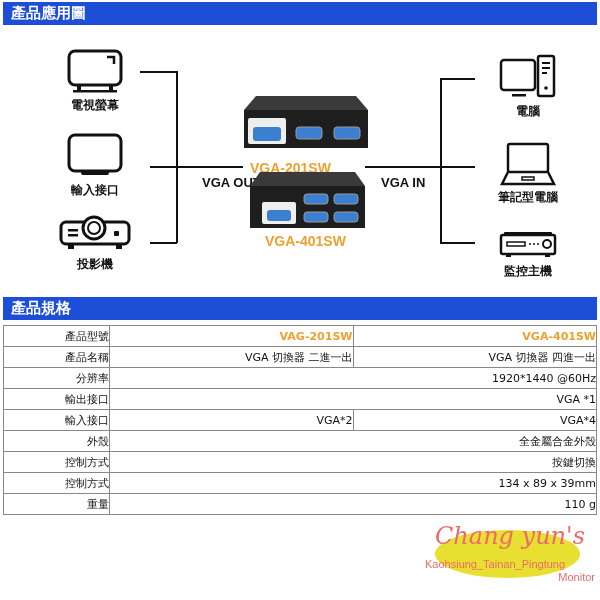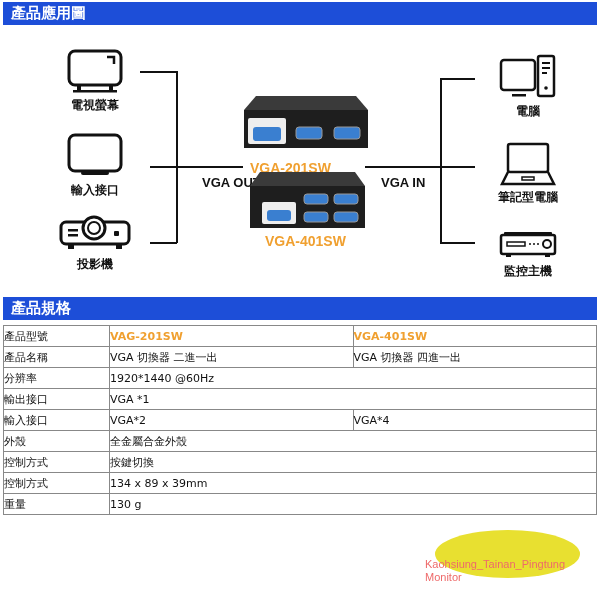--- a/index.html
+++ b/index.html
@@ -8,28 +8,28 @@
   .section-bar { position:absolute; left:3px; width:594px; height:23px; background:#1d4ed8;
                  color:#fff; font-weight:bold; font-size:15px; line-height:23px; padding-left:8px; box-sizing:border-box; }
   .device { position:absolute; text-align:center; width:90px; }
   .device svg { display:block; margin:0 auto; }
   .device .lbl { font-size:12px; font-weight:bold; margin-top:3px; }
   .line { position:absolute; background:#111; }
   .io-label { position:absolute; font-weight:bold; font-size:13px; font-family:"Liberation Sans", sans-serif; }
   .product { position:absolute; }
   .model-label { position:absolute; color:#f0a030; font-weight:bold; font-size:14px; font-family:"Liberation Sans", sans-serif; }
   table.spec { position:absolute; left:3px; top:325px; width:594px; border-collapse:collapse; font-size:11px; }
-  table.spec td { border:1px solid #888; height:20px; text-align:left; padding:0; }
+  table.spec td { border:1px solid #888; height:20px; text-align:right; padding:0; }
   table.spec td.hd { width:105px; }
   .orange { color:#f0a030; font-weight:bold; }
   .logo { position:absolute; left:425px; top:520px; width:170px; height:75px; }
   .bubble { position:absolute; left:10px; top:10px; width:145px; height:48px; background:#e8e030; border-radius:50%; }
   .logo .brand { position:absolute; left:10px; top:2px; font-family:"DejaVu Serif", serif; font-style:italic; font-size:24px; color:#ee6a6a; white-space:nowrap; }
   .logo .sub1 { position:absolute; left:0; top:38px; width:170px; text-align:left; font-size:11px; color:#ee6a6a; font-family:Liberation Sans, sans-serif; }
-  .logo .sub2 { position:absolute; left:0; top:51px; width:170px; text-align:left; font-size:11px; color:#ee6a6a; font-family:"Liberation Sans", sans-serif; }
+  .logo .sub2 { position:absolute; left:0; top:51px; width:170px; text-align:right; font-size:11px; color:#ee6a6a; font-family:"Liberation Sans", sans-serif; }
 </style>
 </head>
 <body>
 
 <div class="section-bar" style="top:2px;">產品應用圖</div>
 
 <div class="device" style="left:50px; top:48px;">
   <svg width="64" height="46" viewBox="0 0 64 46">
     <rect x="6" y="3" width="52" height="34" rx="6" fill="none" stroke="#111" stroke-width="3"></rect>
     <path d="M44 9 h7 v7" fill="none" stroke="#111" stroke-width="2.5"></path>
@@ -168,22 +168,23 @@
   <tr>
     <td class="hd">控制方式</td>
     <td colspan="2">按鍵切換</td>
   </tr>
   <tr>
     <td class="hd">控制方式</td>
     <td colspan="2">134 x 89 x 39mm</td>
   </tr>
   <tr>
     <td class="hd">重量</td>
-    <td colspan="2">130 g</td>
+    <td colspan="2">110 g</td>
   </tr>
 </tbody>
   </table>
 
 <div class="logo">
   <div class="bubble"></div>
+  <div class="brand">Chang yun's</div>
   <div class="sub1">Kaohsiung_Tainan_Pingtung</div>
   <div class="sub2">Monitor</div>
 </div>
 
 </body></html>

